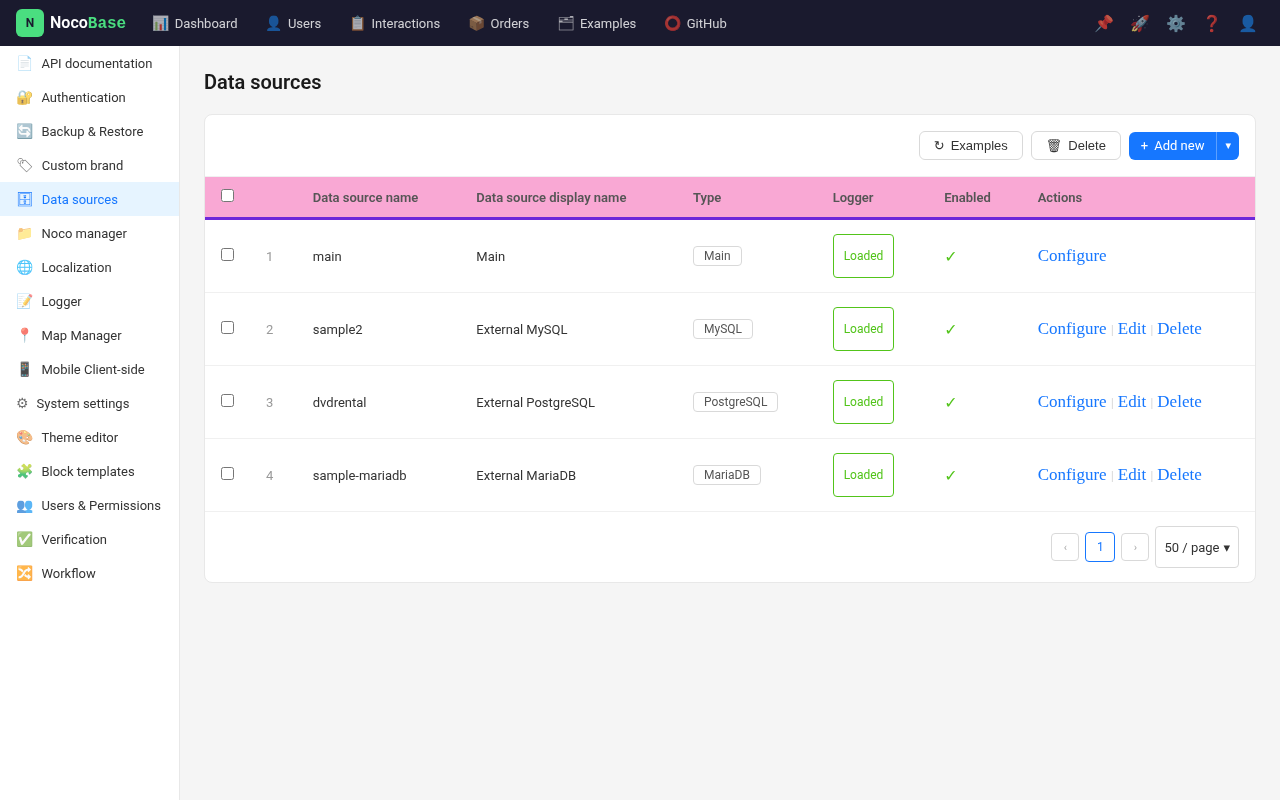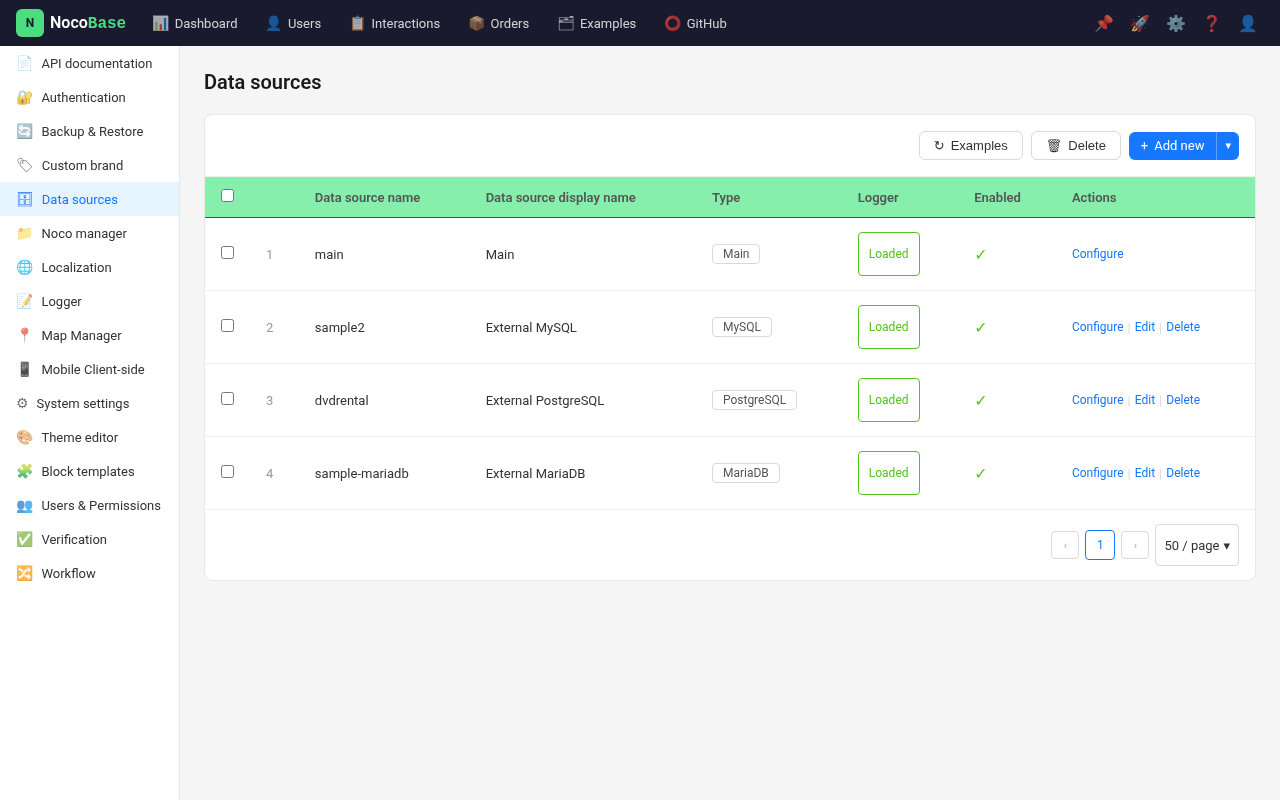--- a/index.html
+++ b/index.html
@@ -143,22 +143,22 @@
     table {
       width: 100%;
       border-collapse: collapse;
     }
     thead th {
       text-align: left;
       padding: 12px 16px;
       font-weight: 600;
       font-size: 13px;
       color: #555;
-      background: #86efac;
-      border-bottom: 1px solid #6d28d9;
+      background: #f9a8d4;
+      border-bottom: 3px solid #6d28d9;
     }
     tbody tr {
       border-bottom: 1px solid #f0f0f0;
     }
     tbody tr:last-child { border-bottom: none; }
     tbody td {
       padding: 14px 16px;
       font-size: 13px;
       color: #333;
     }
@@ -179,21 +179,22 @@
       border-radius: 4px;
       font-size: 12px;
       color: #52c41a;
       background: white;
     }
     .check-icon { color: #52c41a; font-size: 16px; }
     .action-link {
       color: #1677ff;
       cursor: pointer;
       text-decoration: none;
-      font-size: 12px;
+      font-size: 17px;
+      font-family: Liberation Serif, serif;
     }
     .action-sep {
       color: #d9d9d9;
       margin: 0 4px;
     }
     .actions-cell { display: flex; align-items: center; gap: 0; }
 
     
     .cb-col { width: 40px; }
     input[type="checkbox"] { cursor: pointer; }

